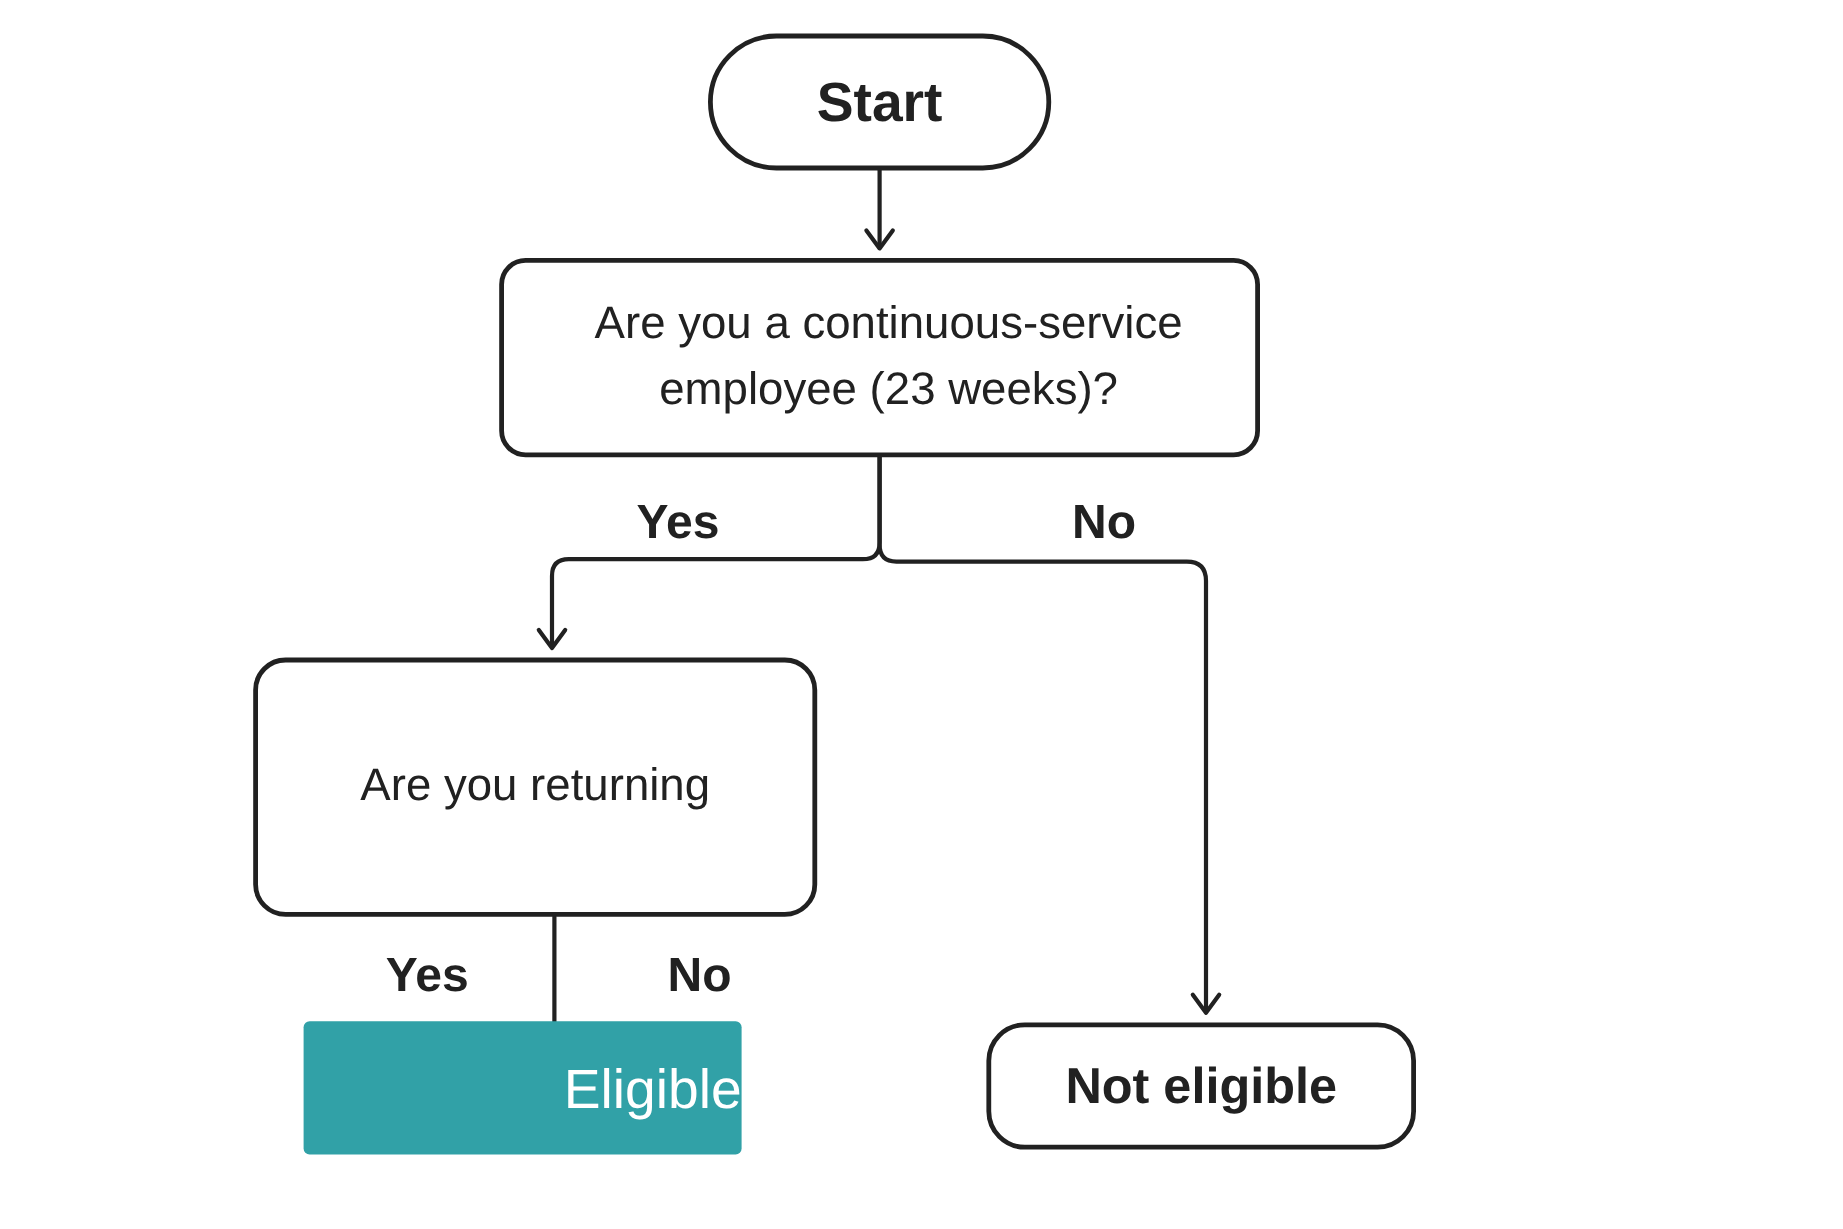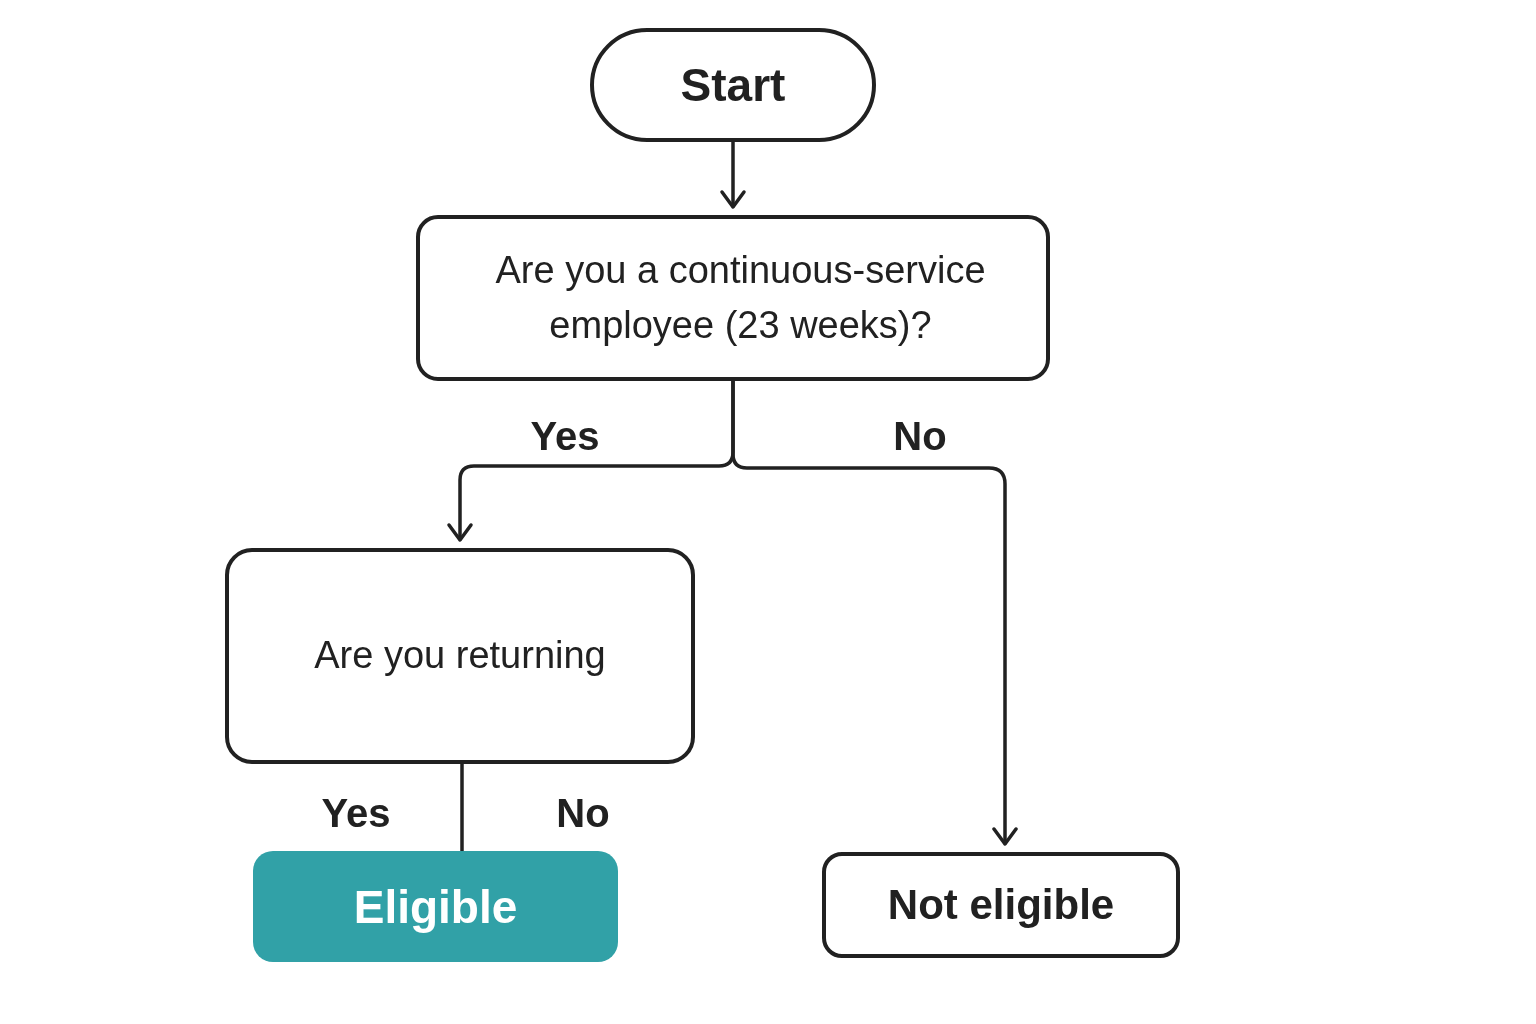--- a/index.html
+++ b/index.html
@@ -56,41 +56,42 @@
   .node-q1 {
     left: 416px; top: 215px;
     width: 634px; height: 166px;
     border-radius: 22px;
     font-size: 38px;
     font-weight: 500;
     line-height: 1.45;
     padding-left: 15px;
   }
   .node-q2 {
-    left: 225px; top: 548px;
+    left: 211px; top: 548px;
     width: 470px; height: 216px;
     border-radius: 27px;
     font-size: 38px;
     font-weight: 500;
     line-height: 1.45;
   }
   .node-eligible {
     left: 253px; top: 851px;
     width: 365px; height: 111px;
-    border-radius: 20px;
+    border-radius: 5px;
     border: none;
     background: var(--eligible-fill, #31a1a7);
     color: var(--eligible-text, #ffffff);
     font-size: 46px;
-    font-weight: 700;
+    font-weight: 400;
+    align-items: flex-end;
   }
   .node-not-eligible {
     left: 822px; top: 852px;
     width: 358px; height: 106px;
-    border-radius: 20px;
+    border-radius: 32px;
     font-size: 42px;
     font-weight: 600;
     align-items: center;
   }
   .edge-label {
     position: absolute;
     transform: translate(-50%, -50%);
     font-size: 40px;
     font-weight: 700;
     color: var(--text, #212121);

